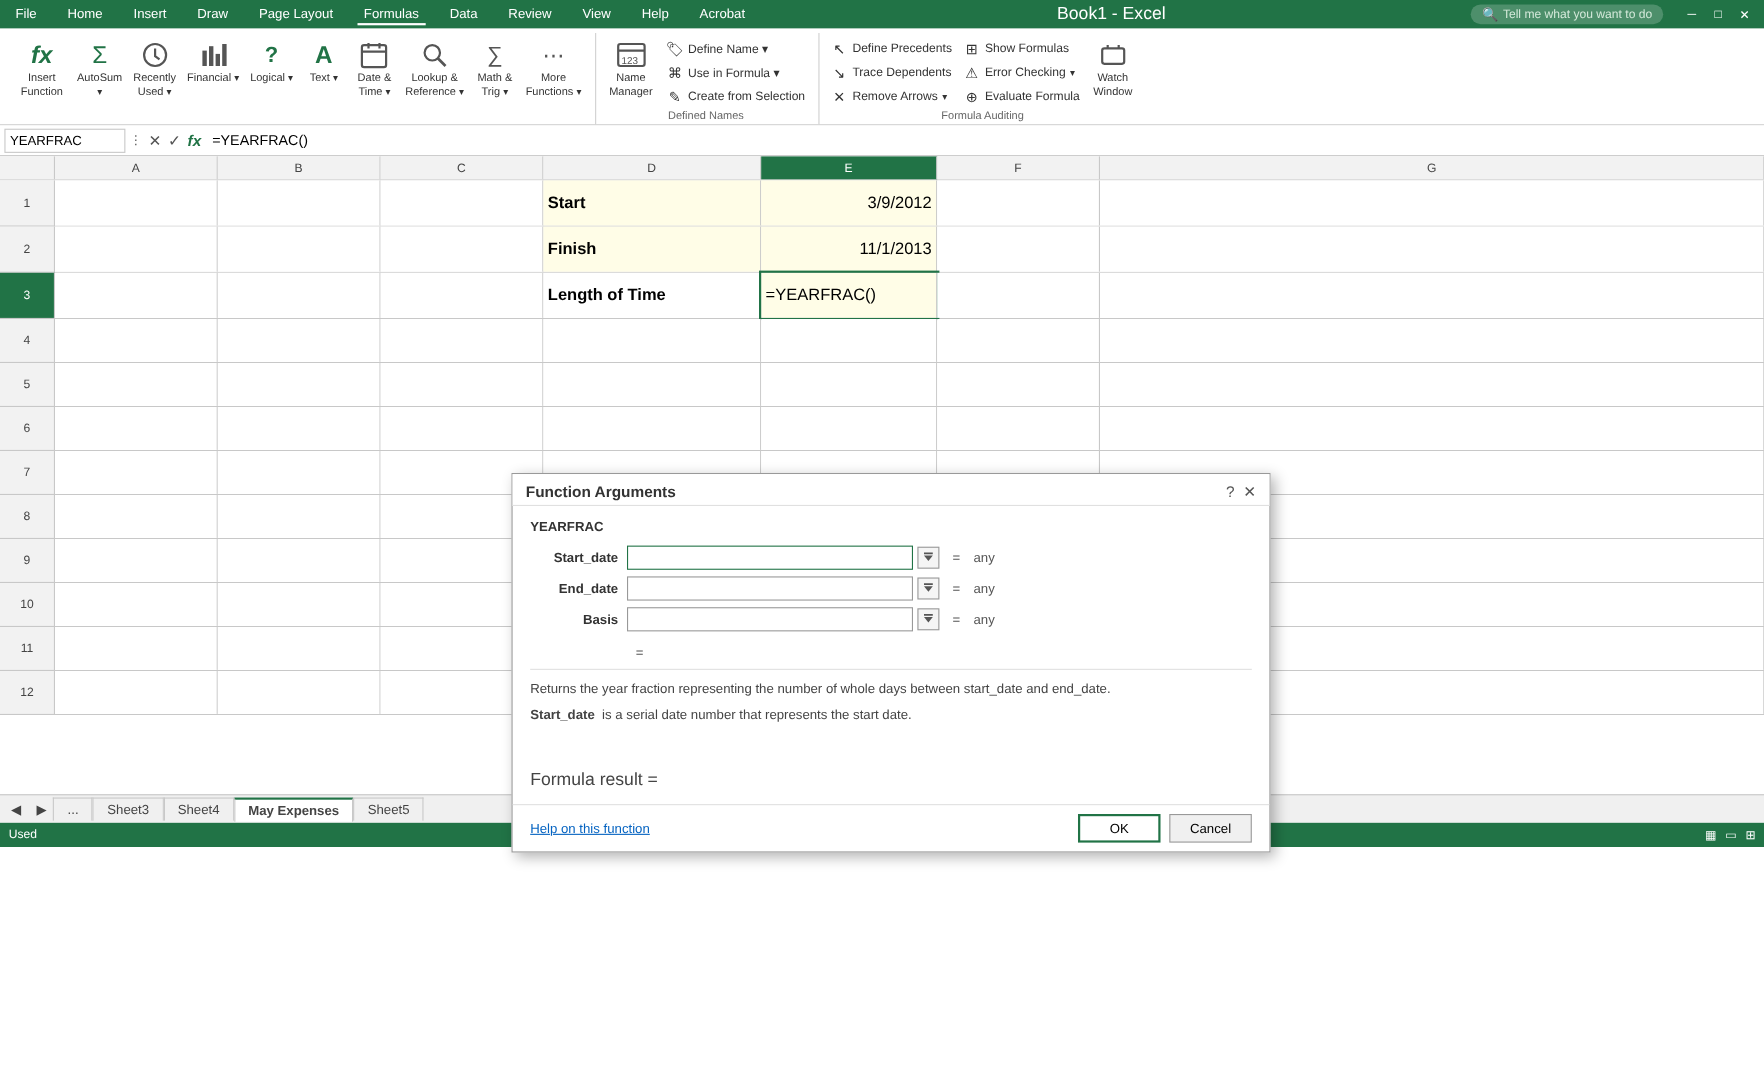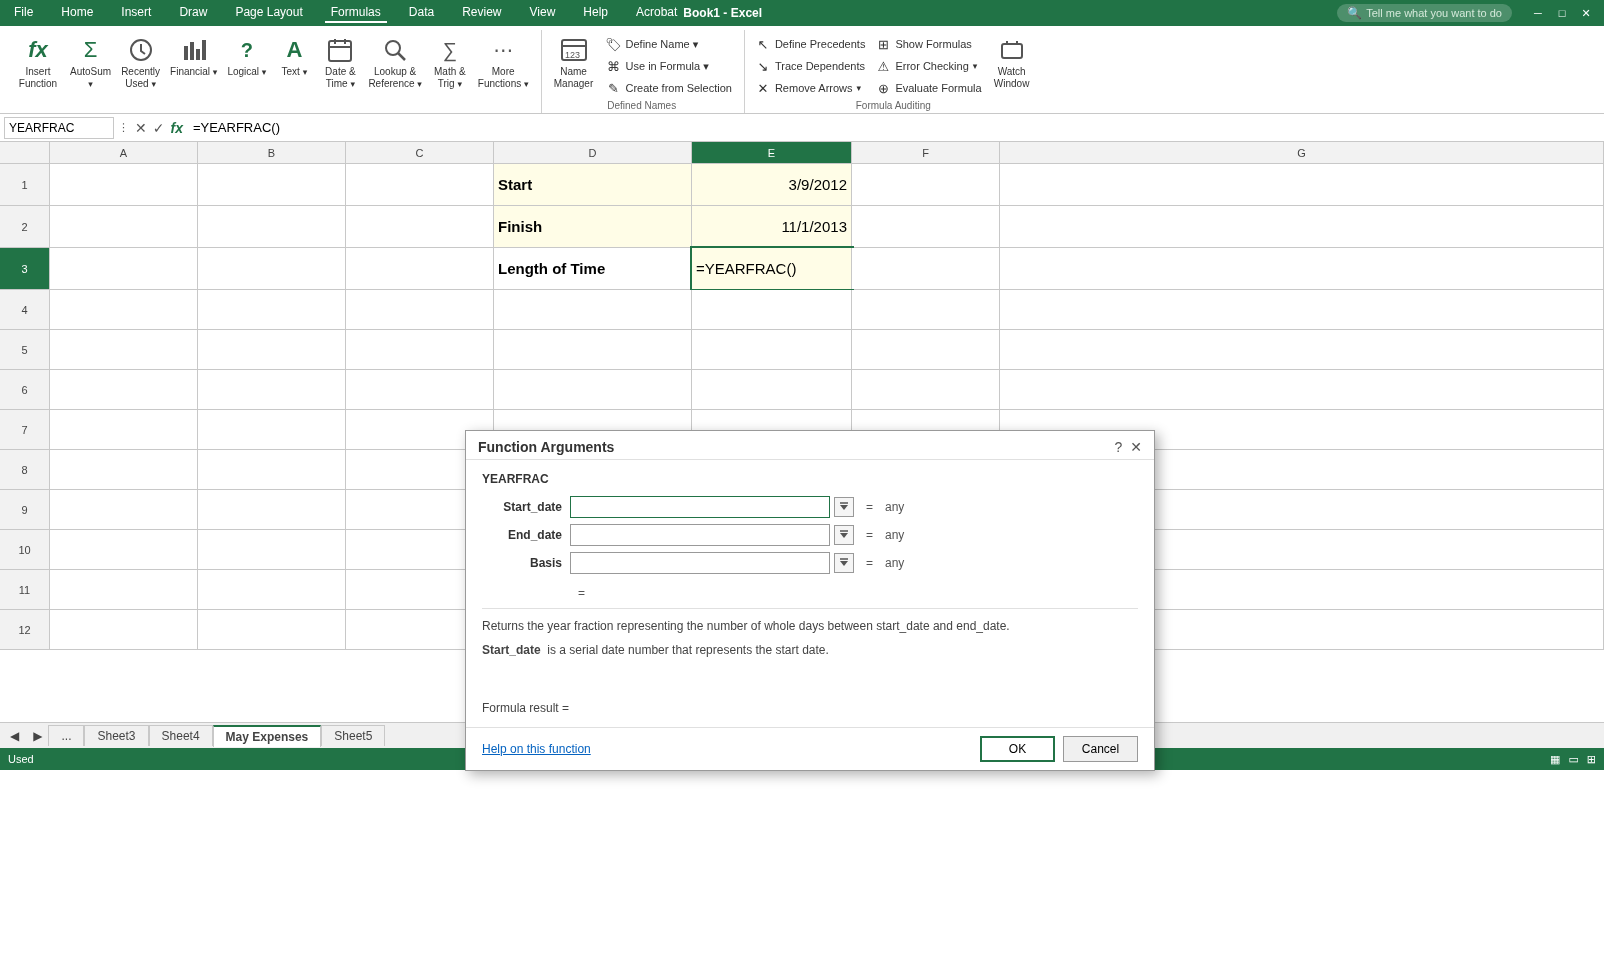--- a/index.html
+++ b/index.html
@@ -8,21 +8,21 @@
     
     .menu-bar {
       display: flex;
       align-items: center;
       background: #217346;
       color: white;
       height: 26px;
       padding: 0 8px;
       font-size: 12px;
     }
-    .menu-bar .app-title { flex: 1; text-align: left; font-size: 12px; font-weight: bold; }
+    .menu-bar .app-title { flex: 1; text-align: center; font-size: 16px; }
     .menu-bar .window-controls { display: flex; gap: 4px; }
     .window-btn { width: 20px; height: 20px; display: flex; align-items: center; justify-content: center; cursor: pointer; font-size: 11px; color: white; }
 
     
     .ribbon {
       background: #fff;
       border-bottom: 1px solid #c8c8c8;
       padding: 4px 8px 0 8px;
     }
     .ribbon-groups {
@@ -277,21 +277,21 @@
       display: flex; align-items: center; justify-content: center;
       font-size: 11px;
     }
     .arg-equals { font-size: 12px; color: #555; margin: 0 4px; }
     .arg-value { font-size: 12px; color: #555; }
     .dialog-separator { border: none; border-top: 1px solid #e0e0e0; margin: 8px 0; }
     .dialog-equals-row { font-size: 12px; color: #555; margin: 4px 0; padding-left: 96px; }
     .dialog-description { font-size: 12px; color: #444; margin: 8px 0; line-height: 1.5; }
     .dialog-param-desc { font-size: 12px; color: #444; margin: 6px 0; }
     .dialog-param-desc strong { font-weight: bold; }
-    .dialog-formula-result { font-size: 12px; color: #444; margin-top: 8px; }
+    .dialog-formula-result { font-size: 16px; color: #444; margin-top: 8px; }
     .dialog-footer {
       display: flex;
       align-items: center;
       justify-content: space-between;
       padding: 8px 16px;
       border-top: 1px solid #e0e0e0;
     }
     .dialog-help-link { font-size: 12px; color: #0563c1; cursor: pointer; text-decoration: underline; }
     .dialog-buttons { display: flex; gap: 8px; }
     .dialog-btn {

